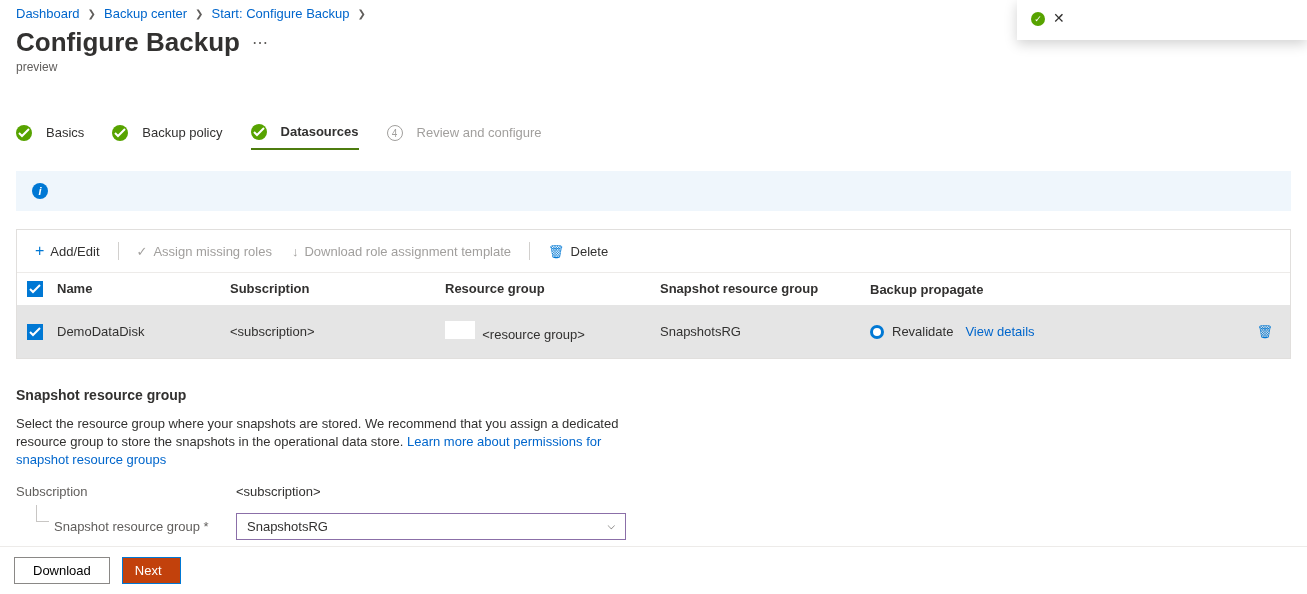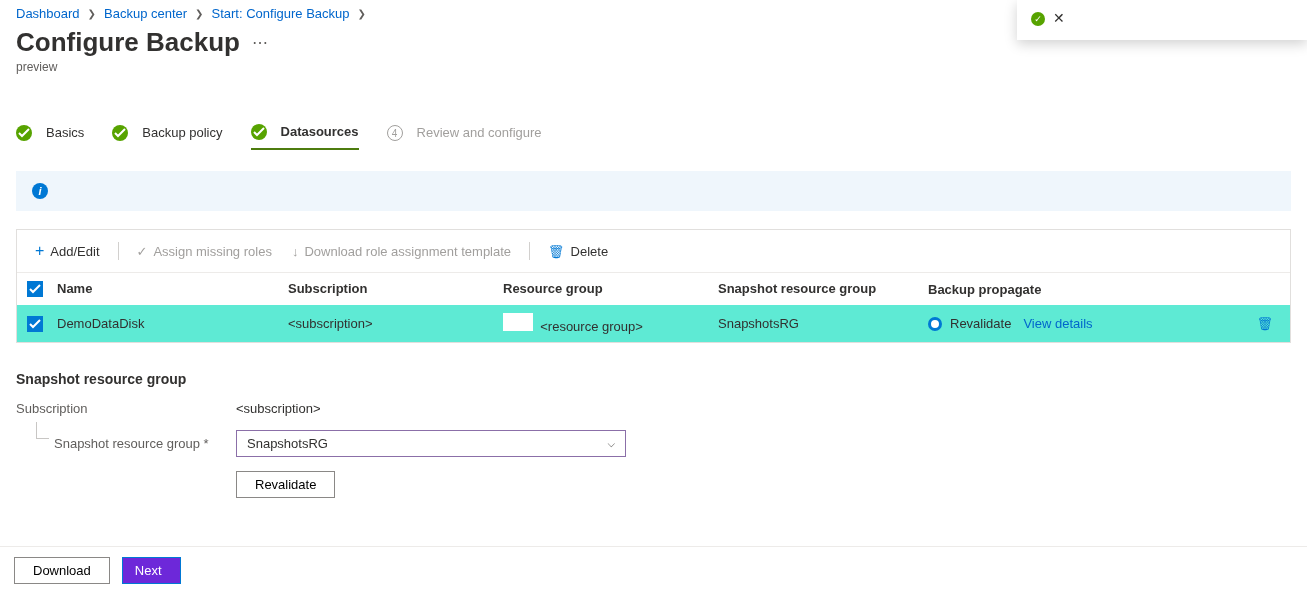--- a/index.html
+++ b/index.html
@@ -23,44 +23,44 @@
   .info-icon { width: 16px; height: 16px; border-radius: 50%; background: #0078d4; color: #fff; font-size: 11px; display: flex; align-items: center; justify-content: center; font-weight: bold; font-style: italic; }
   .info-banner a { color: #0066cc; text-decoration: none; }
   .toolbar-table { border: 1px solid #e1dfdd; margin-top: 18px; }
   .toolbar { display: flex; align-items: center; padding: 8px 10px; gap: 4px; }
   .tb-btn { display: flex; align-items: center; gap: 6px; padding: 4px 8px; background: none; border: none; cursor: pointer; font-size: 13px; color: #323130; }
   .tb-btn.disabled { color: #a19f9d; cursor: default; }
   .tb-btn .plus { color: #0078d4; font-size: 16px; font-weight: 300; }
   .tb-sep { width: 1px; height: 18px; background: #d2d0ce; margin: 0 6px; }
   .table { width: 100%; }
   .thead { display: flex; padding: 8px 10px; font-weight: 600; border-top: 1px solid #edebe9; }
-  .trow { display: flex; padding: 8px 10px; align-items: center; background: #5eead4; min-height: 36px; }
+  .trow { display: flex; padding: 16px 10px; align-items: center; background: #e5e5e5; min-height: 36px; }
   .col-check { width: 30px; }
-  .col-name { width: 231px; }
+  .col-name { width: 173px; }
   .col-sub { width: 215px; }
   .col-rg { width: 215px; }
   .col-snap { width: 210px; }
   .col-ready { flex: 1; display: flex; align-items: center; gap: 8px; }
   .col-del { width: 30px; text-align: center; }
   .checkbox { width: 16px; height: 16px; background: #0078d4; border: 1px solid #0078d4; display: inline-flex; align-items: center; justify-content: center; color: #fff; font-size: 11px; cursor: pointer; }
   .redacted { background: #fff; height: 18px; width: 30px; display: inline-block; }
   .revalidate-icon { width: 14px; height: 14px; border-radius: 50%; background: #fff; border: 3px solid #0078d4; display: inline-block; }
   .view-details { color: #0066cc; cursor: pointer; margin-left: 4px; }
   .delete-icon { color: #0078d4; cursor: pointer; }
   .section-title { font-weight: 600; margin-top: 28px; font-size: 14px; }
   .section-desc { margin-top: 12px; font-size: 13px; color: #323130; max-width: 620px; line-height: 1.4; }
   .section-desc a { color: #0066cc; text-decoration: none; }
   .form-row { display: flex; align-items: center; margin-top: 14px; }
   .form-label { width: 220px; font-size: 13px; color: #605e5c; }
   .form-label.indent { padding-left: 38px; }
   .tree-line { position: relative; }
   .tree-line::before { content: ""; position: absolute; left: 20px; top: -8px; width: 12px; height: 16px; border-left: 1px solid #c8c6c4; border-bottom: 1px solid #c8c6c4; }
   .select { border: 1px solid #8b6fa8; padding: 5px 10px; width: 390px; display: flex; justify-content: space-between; align-items: center; cursor: pointer; background: #fff; }
   .btn { border: 1px solid #8a8886; background: #fff; padding: 5px 18px; cursor: pointer; font-size: 13px; }
-  .btn-primary { background: #6d28d9; border-color: #0078d4; color: #fff; padding-left: 12px; }
+  .btn-primary { background: #c2410c; border-color: #0078d4; color: #fff; padding-left: 12px; }
   .footer { position: fixed; bottom: 0; left: 0; right: 0; border-top: 1px solid #edebe9; padding: 10px 14px; display: flex; gap: 12px; background: #fff; }
   .toast { position: absolute; top: 0; right: 0; width: 290px; background: #fff; box-shadow: 0 4px 12px rgba(0,0,0,0.18); padding: 10px 14px 14px; }
   .toast-head { display: flex; align-items: flex-start; gap: 8px; }
   .toast-icon { width: 14px; height: 14px; border-radius: 50%; background: #57a300; color: #fff; font-size: 9px; display: flex; align-items: center; justify-content: center; margin-top: 2px; flex-shrink: 0; }
   .toast-title { font-weight: 600; font-size: 13px; flex: 1; }
   .toast-close { cursor: pointer; font-size: 14px; color: #323130; }
   .toast-body { font-size: 12px; color: #605e5c; margin-top: 4px; padding-left: 22px; }
   .check-svg { width: 12px; height: 10px; fill: none; stroke: #fff; stroke-width: 2; }
   .chev { font-size: 10px; color: #605e5c; }
   .dl-icon, .trash-icon { color: #0078d4; }
@@ -170,20 +170,24 @@
           <span class="revalidate-icon"></span>
           <span>Revalidate</span>
           <span class="view-details">View details</span>
         </div>
         <div class="col-del"><span class="delete-icon">🗑</span></div>
       </div>
     </div>
   </div>
 
   <h2 class="section-title">Snapshot resource group</h2>
+  <p class="section-desc">
+    <span>Select the resource group where your snapshots are stored. We recommend that you assign a dedicated resource group to store the snapshots in the operational data store. </span>
+    <a href="#">Learn more about permissions for snapshot resource groups</a>
+  </p>
 
   <div class="form-row">
     <div class="form-label">Subscription</div>
     <div>&lt;subscription&gt;</div>
   </div>
   <div class="form-row tree-line">
     <div class="form-label indent">Snapshot resource group *</div>
     <div class="select">
       <span>SnapshotsRG</span>
       <span class="chev">⌵</span>

